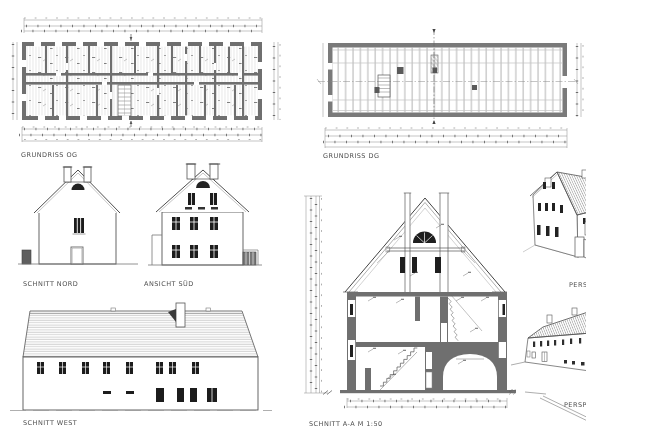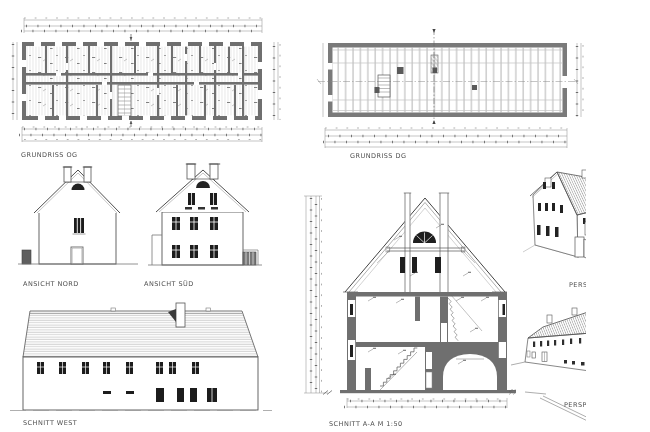--- a/index.html
+++ b/index.html
@@ -231,21 +231,21 @@
       </g>
       <g>
         <line class="cl" x1="262" y1="17" x2="262" y2="91"></line>
         <line class="ct" x1="262" y1="20" x2="262" y2="91"></line>
         <line class="cl" x1="266" y1="17" x2="266" y2="91"></line>
         <line class="cn" x1="268" y1="19" x2="268" y2="91"></line>
       </g>
       <line class="cl" x1="8" y1="17" x2="8" y2="91"></line>
     </svg>
   </figure>
-  <div class="lbl" style="left:350px;top:152px">GRUNDRISS DG</div>
+  <div class="lbl" style="left:323px;top:152px">GRUNDRISS DG</div>
 
   <figure style="left:16px;top:162px">
     <svg width="130" height="108" viewBox="0 0 130 108">
       <g>
         <rect x="23" y="50.5" width="77" height="51.5" fill="#fff" stroke="#555" stroke-width="0.9"></rect>
         <path d="M18,51 L62,8 L104,51" fill="#ffffff" stroke="#4f4f4f" stroke-width="1"></path>
         <path d="M21,51 L62,11 L101,51" fill="none" stroke="#8a8a8a" stroke-width="0.5"></path>
         <line x1="50" y1="20" x2="74" y2="20" stroke="#555" stroke-width="0.7"></line>
       </g>
       <g>
@@ -262,21 +262,21 @@
         <line x1="56.5" y1="72" x2="69.5" y2="72" stroke="#888" stroke-width="0.8"></line>
       </g>
       <g>
         <rect x="55" y="85" width="12" height="17" fill="#fff" stroke="#666" stroke-width="0.9"></rect>
         <rect x="56.2" y="86.2" width="9.6" height="15.8" fill="none" stroke="#aaa" stroke-width="0.5"></rect>
       </g>
       <rect x="6" y="88" width="9" height="14" fill="#5f5f5f" stroke="#444" stroke-width="0.6"></rect>
       <line x1="2" y1="102" x2="122" y2="102" stroke="#777" stroke-width="0.8"></line>
     </svg>
   </figure>
-  <div class="lbl" style="left:23px;top:280px">ANSICHT NORD</div>
+  <div class="lbl" style="left:23px;top:280px">SCHNITT NORD</div>
 
   <figure style="left:146px;top:160px">
     <svg width="120" height="110" viewBox="0 0 120 110">
       <g>
         <rect x="16" y="52" width="81" height="53" fill="#fff" stroke="#555" stroke-width="0.9"></rect>
         <path d="M10,52 L57,10 L103,52" fill="#ffffff" stroke="#4f4f4f" stroke-width="1"></path>
         <path d="M13,52 L57,13 L100,52" fill="none" stroke="#8a8a8a" stroke-width="0.5"></path>
         <line x1="45" y1="19" x2="69" y2="19" stroke="#555" stroke-width="0.7"></line>
       </g>
       <g>
@@ -530,21 +530,21 @@
         <line class="cl" x1="49" y1="221" x2="209" y2="221"></line>
         <line class="ct" x1="52" y1="221" x2="209" y2="221"></line>
         <line class="cn" x1="49" y1="219" x2="209" y2="219"></line>
         <line class="cl" x1="49" y1="227" x2="209" y2="227"></line>
         <line class="ct" x1="46" y1="227" x2="209" y2="227"></line>
         <line class="cl" x1="49" y1="218" x2="49" y2="228"></line>
         <line class="cl" x1="209" y1="218" x2="209" y2="228"></line>
       </g>
     </svg>
   </figure>
-  <div class="lbl" style="left:329px;top:420px">SCHNITT A-A M 1:50</div>
+  <div class="lbl" style="left:309px;top:420px">SCHNITT A-A M 1:50</div>
 
   <figure style="left:518px;top:162px">
     <svg width="132" height="112" viewBox="0 0 132 112">
       <defs>
         <pattern id="ps-hatch" width="2.1" height="4" patternUnits="userSpaceOnUse" patternTransform="rotate(-25)">
           <line x1="1" y1="0" x2="1" y2="4" stroke="#7d7d7d" stroke-width="0.55"></line>
         </pattern>
       </defs>
       <g stroke="#9a9a9a" stroke-width="0.5" fill="none">
         <path d="M5,90 L17,83 L60,95 L119,75 L126,77"></path>

